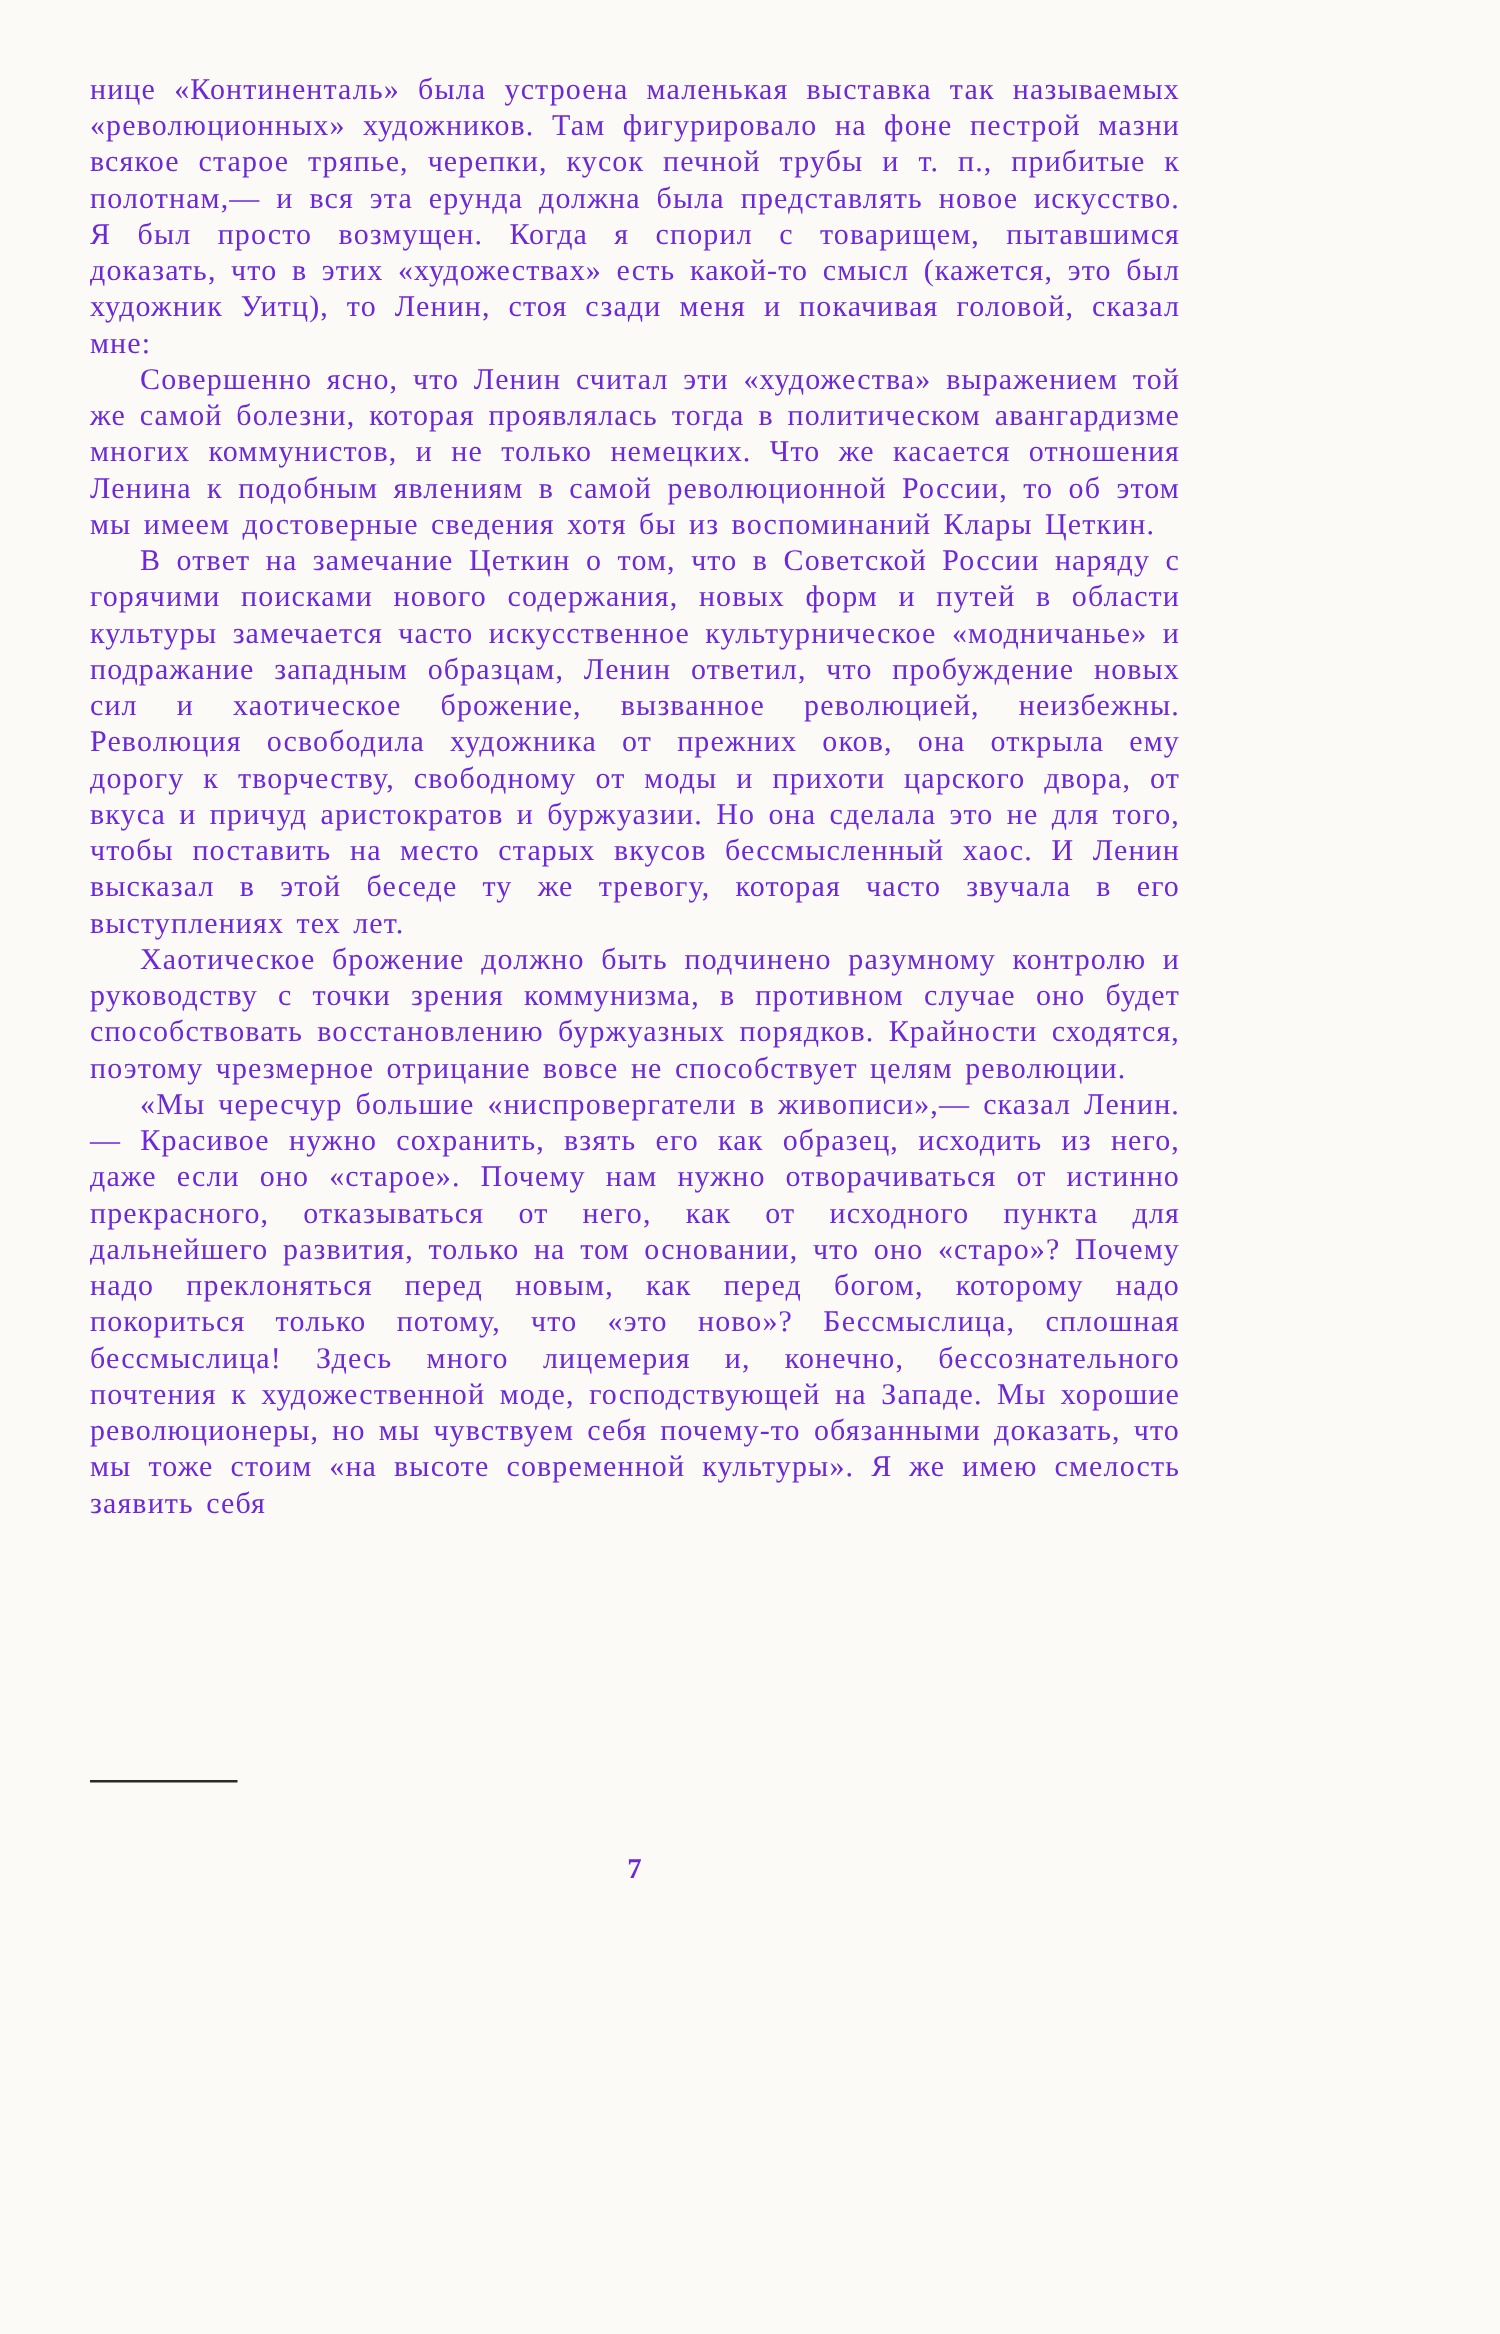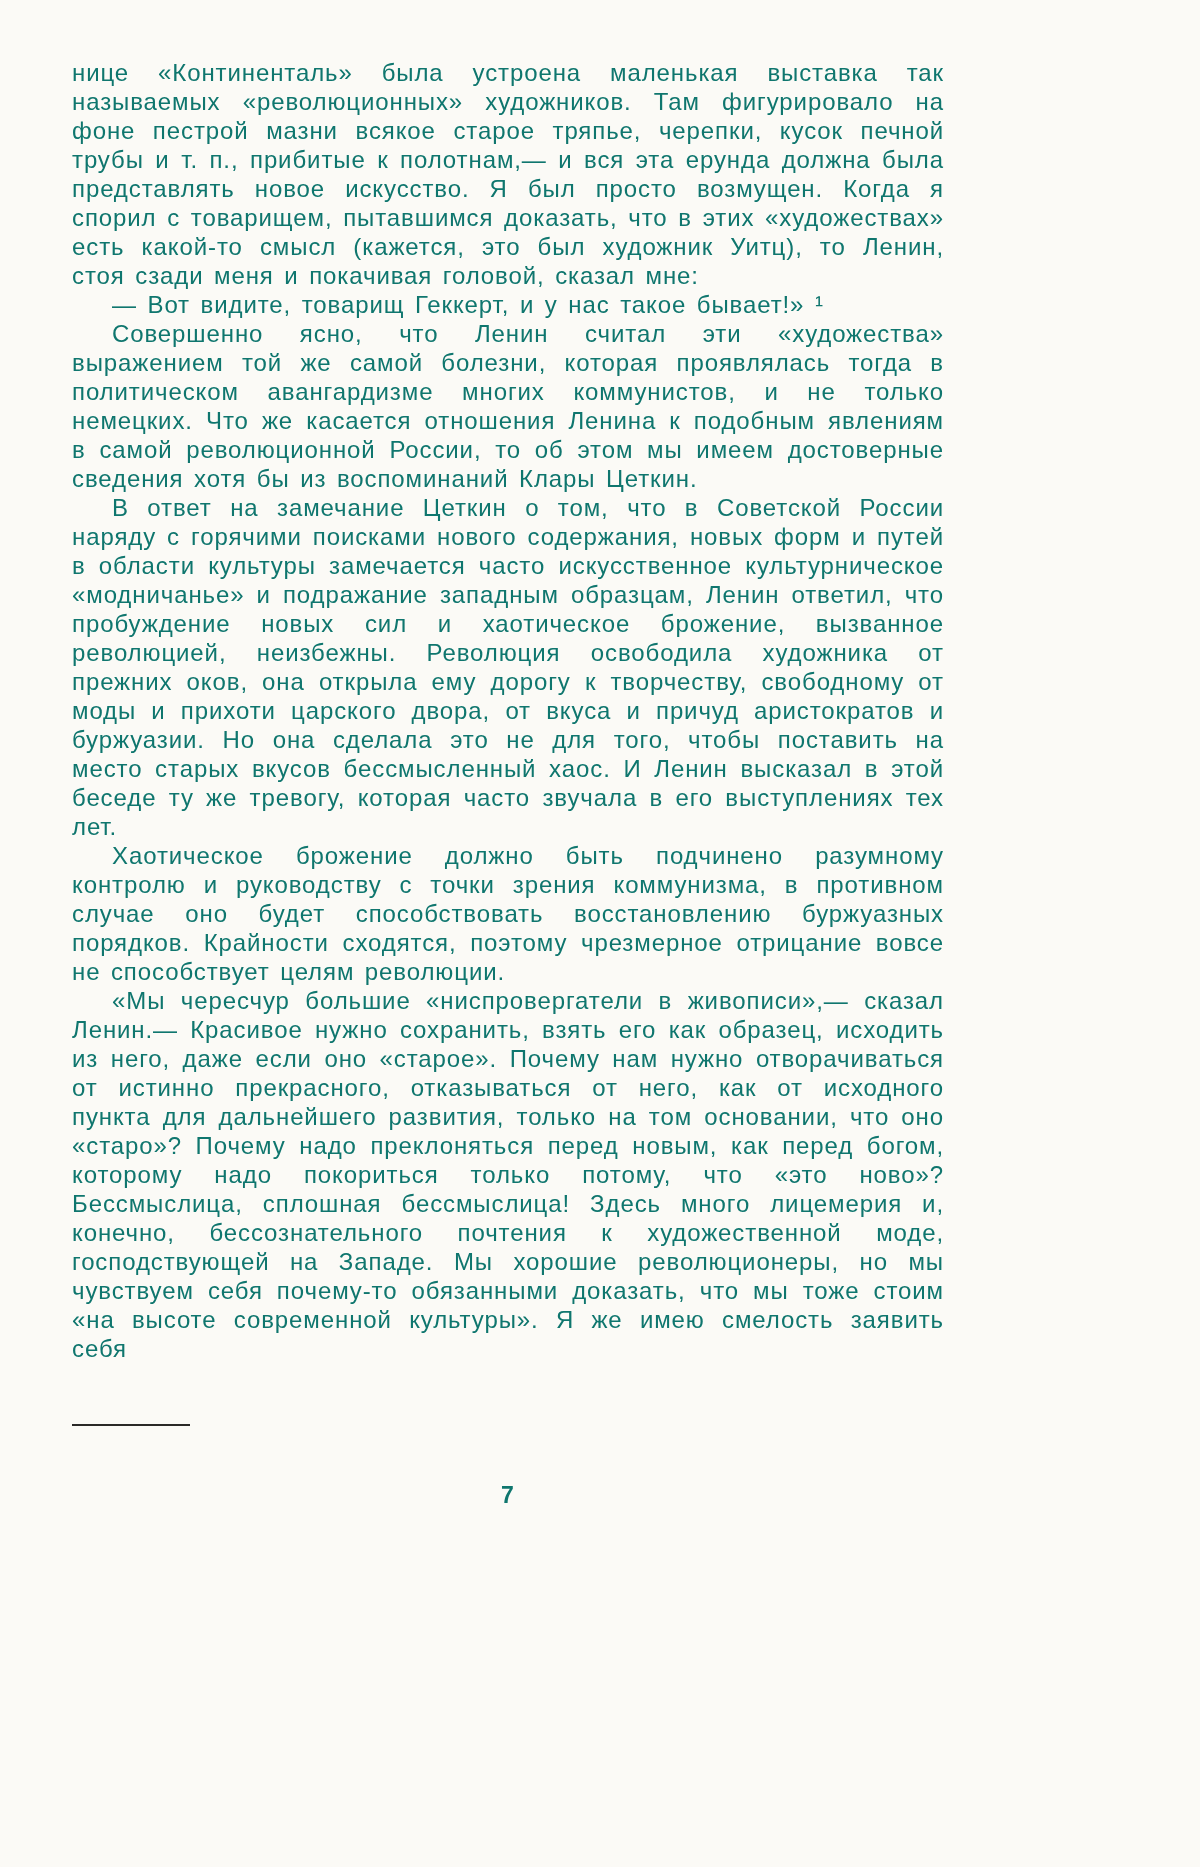--- a/index.html
+++ b/index.html
@@ -13,22 +13,22 @@
     position: relative;
     overflow: hidden;
   }
   .page {
     position: absolute;
     left: 0;
     top: 0;
     width: 1200px;
     height: 1867px;
     background: #fbfaf6;
-    color: #0f766e;
-    font-family: Liberation Sans, sans-serif;
+    color: #6d28d9;
+    font-family: Liberation Serif, serif;
   }
   .text-block {
     position: absolute;
     left: 72px;
     top: 58px;
     width: 872px;
   }
   .text-block p {
     margin: 0;
     font-size: 24px;
@@ -71,21 +71,20 @@
     letter-spacing: 1px;
   }
 </style>
 </head>
 <body>
 
 <div class="page">
 
   <div class="text-block">
     <p>нице «Континенталь» была устроена маленькая выставка так называемых «революционных» художников. Там фигурировало на фоне пестрой мазни всякое старое тряпье, черепки, кусок печной трубы и т. п., прибитые к полотнам,— и вся эта ерунда должна была представлять новое искусство. Я был просто возмущен. Когда я спорил с товарищем, пытавшимся доказать, что в этих «художествах» есть какой-то смысл (кажется, это был художник Уитц), то Ленин, стоя сзади меня и покачивая головой, сказал мне:</p>
-    <p class="indent">— Вот видите, товарищ Геккерт, и у нас такое бывает!» ¹</p>
     <p class="indent">Совершенно ясно, что Ленин считал эти «художества» выражением той же самой болезни, которая проявлялась тогда в политическом авангардизме многих коммунистов, и не только немецких. Что же касается отношения Ленина к подобным явлениям в самой революционной России, то об этом мы имеем достоверные сведения хотя бы из воспоминаний Клары Цеткин.</p>
     <p class="indent">В ответ на замечание Цеткин о том, что в Советской России наряду с горячими поисками нового содержания, новых форм и путей в области культуры замечается часто искусственное культурническое «модничанье» и подражание западным образцам, Ленин ответил, что пробуждение новых сил и хаотическое брожение, вызванное революцией, неизбежны. Революция освободила художника от прежних оков, она открыла ему дорогу к творчеству, свободному от моды и прихоти царского двора, от вкуса и причуд аристократов и буржуазии. Но она сделала это не для того, чтобы поставить на место старых вкусов бессмысленный хаос. И Ленин высказал в этой беседе ту же тревогу, которая часто звучала в его выступлениях тех лет.</p>
     <p class="indent">Хаотическое брожение должно быть подчинено разумному контролю и руководству с точки зрения коммунизма, в противном случае оно будет способствовать восстановлению буржуазных порядков. Крайности сходятся, поэтому чрезмерное отрицание вовсе не способствует целям революции.</p>
     <p class="indent">«Мы чересчур большие «ниспровергатели в живописи»,— сказал Ленин.— Красивое нужно сохранить, взять его как образец, исходить из него, даже если оно «старое». Почему нам нужно отворачиваться от истинно прекрасного, отказываться от него, как от исходного пункта для дальнейшего развития, только на том основании, что оно «старо»? Почему надо преклоняться перед новым, как перед богом, которому надо покориться только потому, что «это ново»? Бессмыслица, сплошная бессмыслица! Здесь много лицемерия и, конечно, бессознательного почтения к художественной моде, господствующей на Западе. Мы хорошие революционеры, но мы чувствуем себя почему-то обязанными доказать, что мы тоже стоим «на высоте современной культуры». Я же имею смелость заявить себя</p>
   </div>
 
   <div class="footnote-rule"></div>
 
 
   <div class="page-number">7</div>

